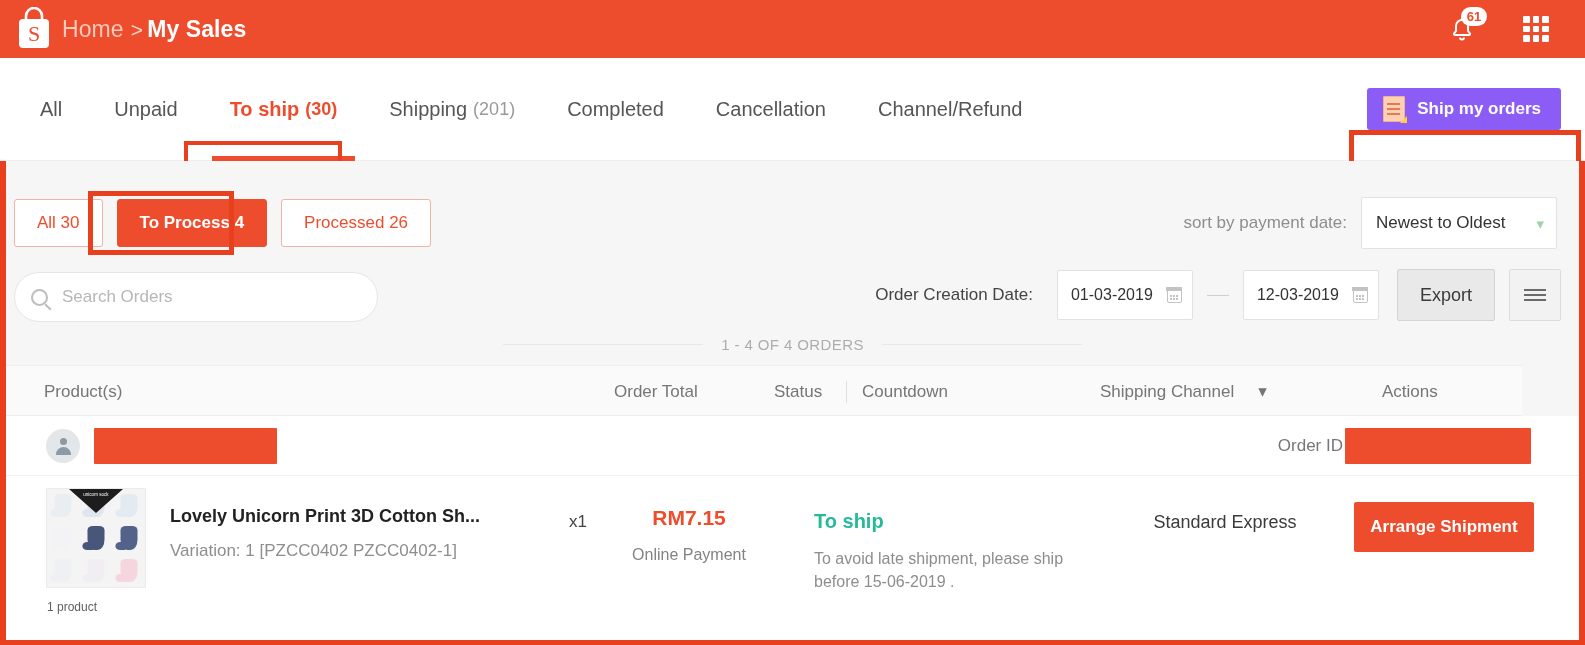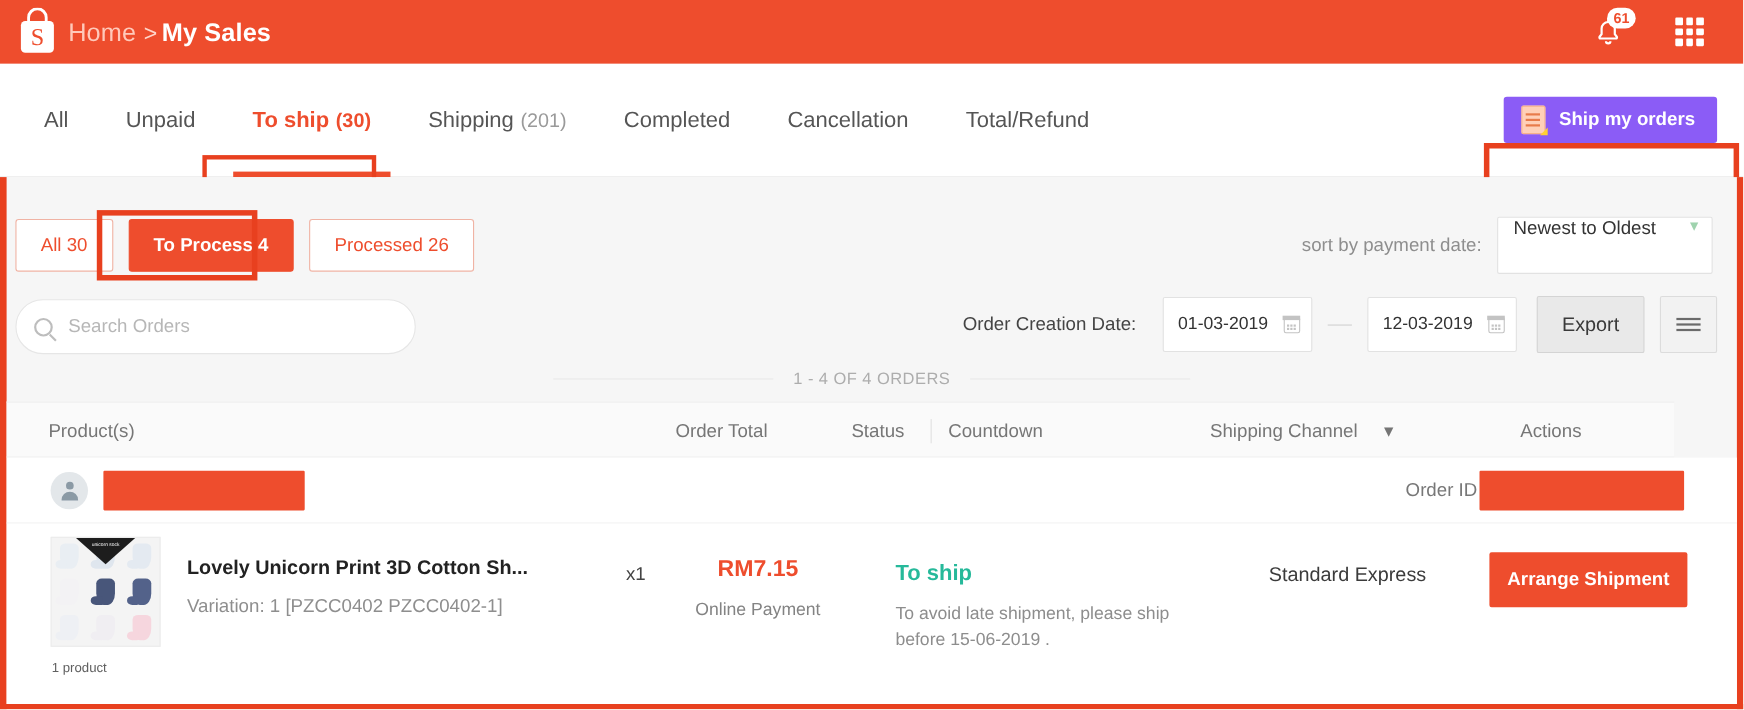--- a/index.html
+++ b/index.html
@@ -155,21 +155,21 @@
   }
 
   .sortwrap {
     position: absolute; right: 22px; top: 36px;
     display: flex; align-items: center; gap: 14px;
   }
   .sort-label { font-size: 17px; color: #8e8e8e; }
   .select {
     width: 196px; height: 52px;
     background: #ffffff; border: 1px solid #e2e2e2; border-radius: 2px;
-    display: flex; align-items: flex-start; justify-content: space-between;
+    display: flex; align-items: center; justify-content: space-between;
     padding: 0 12px 0 14px;
     font-size: 17px; color: #333333; cursor: pointer;
   }
   .chev { color: #9fd3ae; font-size: 15px; line-height: 1; }
 
   
   .searchbox {
     position: absolute; left: 8px; top: 111px;
     width: 364px; height: 50px;
     background: #ffffff; border: 1px solid #e6e6e6;
@@ -439,21 +439,21 @@
         <span>Shipping</span>
         <span class="cnt">(201)</span>
       </div>
       <div class="tab">
         <span>Completed</span>
       </div>
       <div class="tab">
         <span>Cancellation</span>
       </div>
       <div class="tab">
-        <span>Total/Refund</span>
+        <span>Channel/Refund</span>
       </div>
     </div>
 
     <div class="ship-btn-wrap">
       <button class="ship-btn">
         <span class="doc-icon"></span>
         <span>Ship my orders</span>
       </button>
     </div>
 

